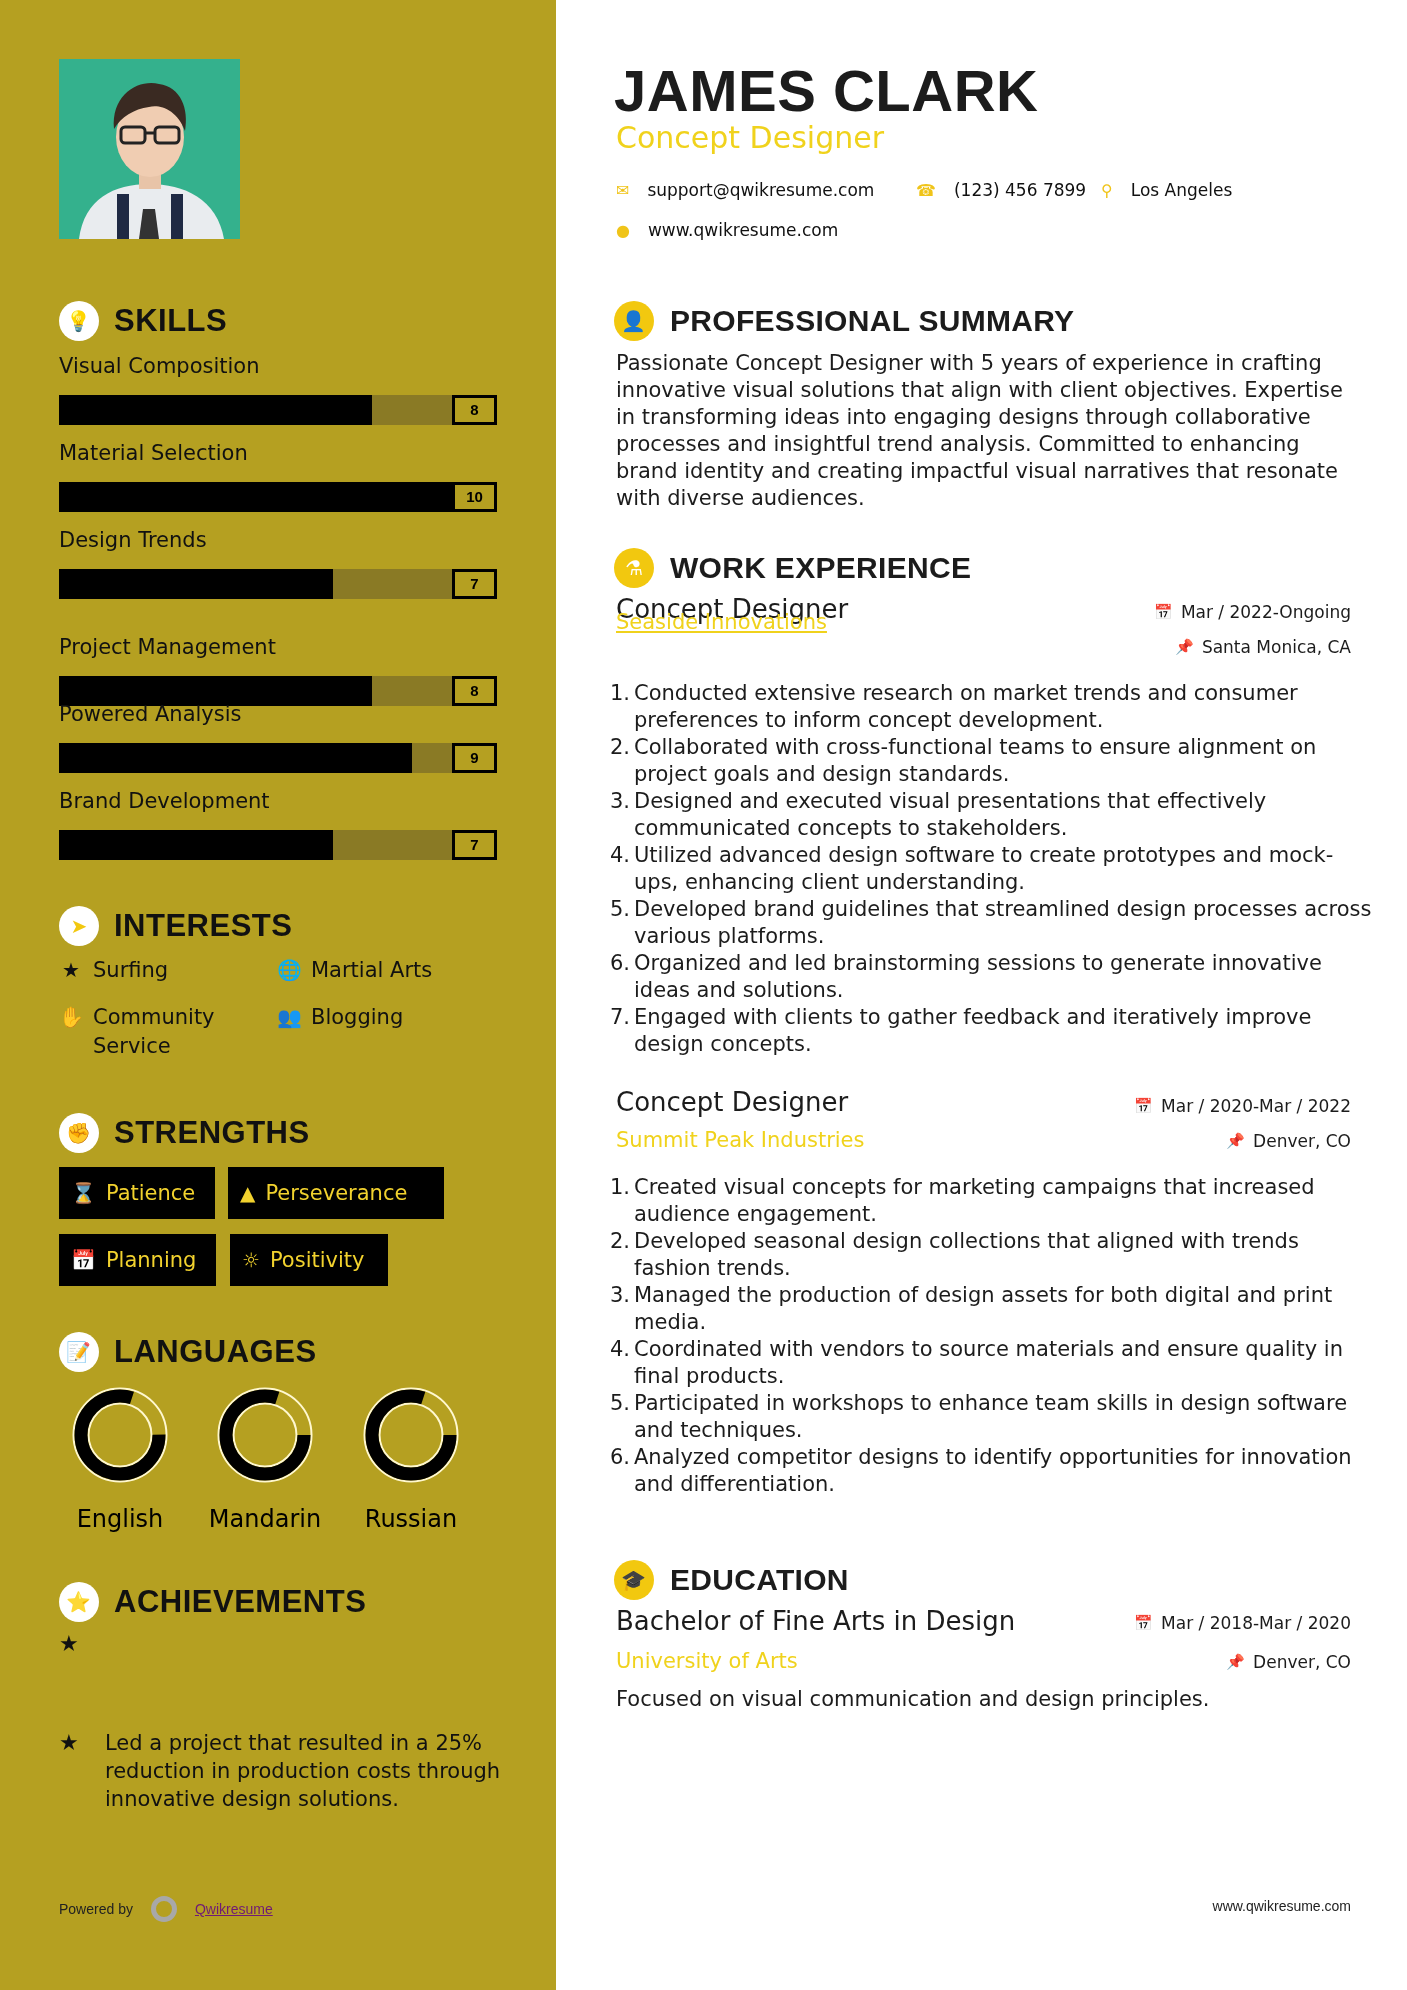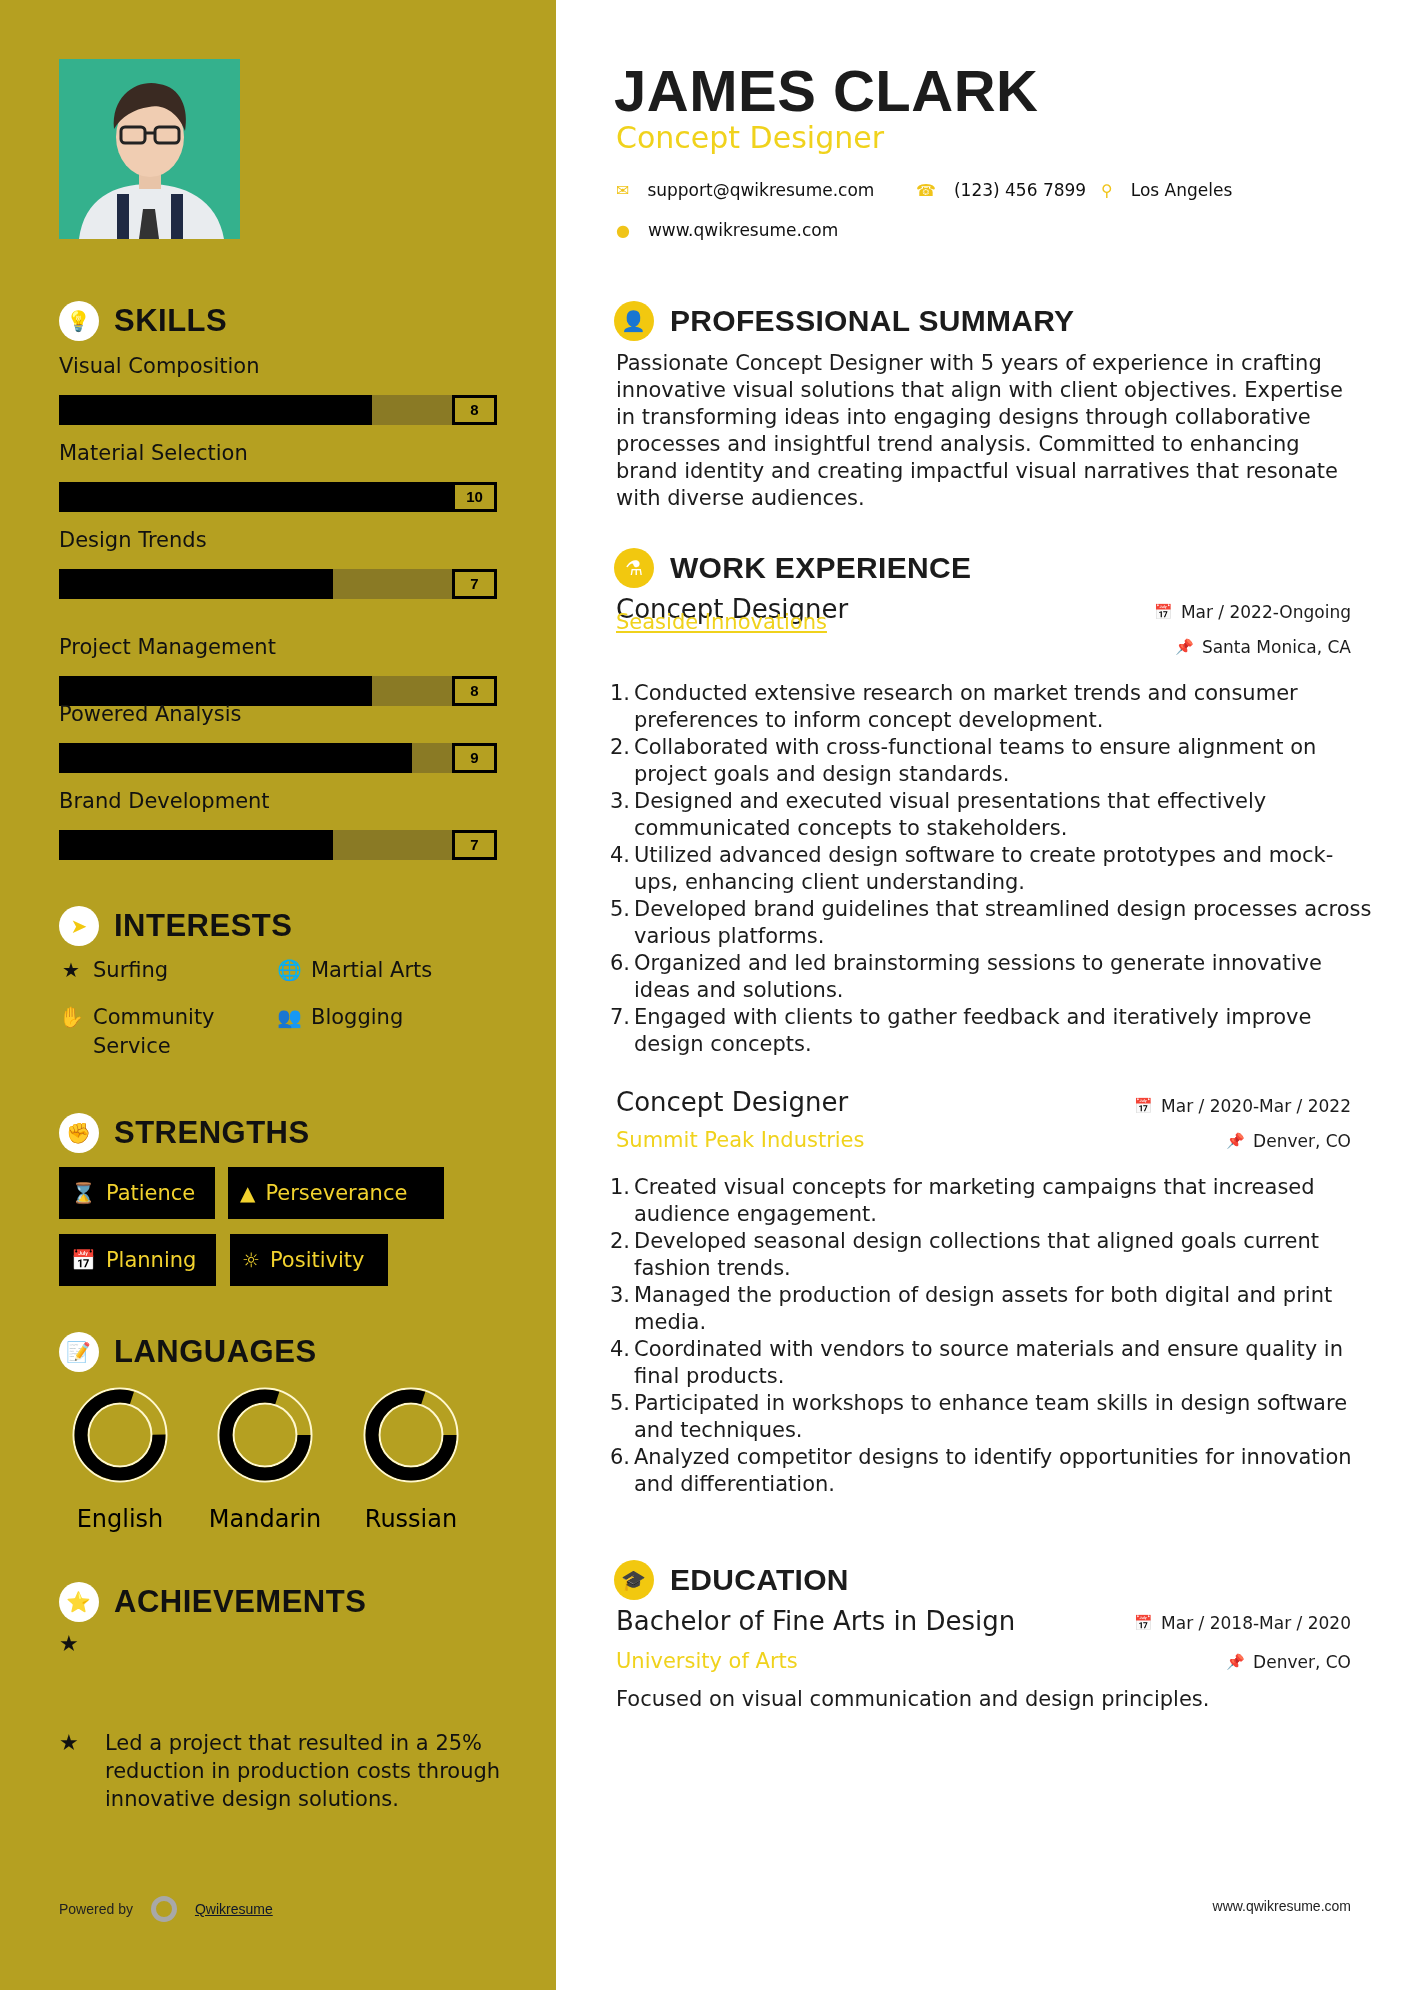--- a/index.html
+++ b/index.html
@@ -30,21 +30,21 @@
 
   .lang { position: absolute; width: 130px; text-align: center; }
   .lang svg { display: block; margin: 0 auto; }
   .lang-name { margin-top: 22px; font-size: 24px; color: #000000; }
 
   .ach { position: absolute; left: 59px; width: 450px; display: flex; font-size: 21px; line-height: 28px; color: #111; }
   .ach .ic { width: 34px; margin-right: 12px; font-size: 22px; flex: none; }
 
   .powered { position: absolute; left: 59px; top: 1896px; display: flex; align-items: center; font-family: "Liberation Sans", sans-serif; font-size: 14px; color: #222; }
   .powered .qlogo { width: 26px; height: 26px; border-radius: 50%; border: 5px solid #a8a8a8; margin: 0 18px; }
-  .powered .link { text-decoration: underline; color: #0f172a; text-align: center; }
+  .powered .link { text-decoration: underline; color: #701a75; text-align: center; }
 
   
   .name { position: absolute; left: 58px; top: 57px; font-family: "Liberation Sans", sans-serif; font-weight: bold; font-size: 58px; letter-spacing: 0.5px; color: #1c1c1c; }
   .role { position: absolute; left: 60px; top: 120px; font-size: 30px; color: #f0d21c; }
   .contact { position: absolute; display: flex; align-items: center; font-size: 17px; color: #111; }
   .contact .ic { color: #f0c419; margin-right: 18px; font-size: 16px; }
 
   .m-head { position: absolute; left: 58px; display: flex; align-items: center; }
   .m-icon { width: 40px; height: 40px; border-radius: 50%; background: #f2c80f; display: flex; align-items: center; justify-content: center; color: #fff; font-size: 20px; }
   .m-title { margin-left: 16px; font-family: "Liberation Sans", sans-serif; font-weight: bold; font-size: 30px; color: #1c1c1c; letter-spacing: 0.3px; }
@@ -278,21 +278,21 @@
     <span class="ic">📅</span>
     <span>Mar / 2020-Mar / 2022</span>
   </div>
   <div class="job-company" style="top:1128px;">Summit Peak Industries</div>
   <div class="job-meta" style="top:1131px;">
     <span class="ic">📌</span>
     <span>Denver, CO</span>
   </div>
   <ol class="job-list" style="top:1174px;">
     <li><span class="num">1.</span><span>Created visual concepts for marketing campaigns that increased audience engagement.</span></li>
-    <li><span class="num">2.</span><span>Developed seasonal design collections that aligned goals current fashion trends.</span></li>
+    <li><span class="num">2.</span><span>Developed seasonal design collections that aligned with trends fashion trends.</span></li>
     <li><span class="num">3.</span><span>Managed the production of design assets for both digital and print media.</span></li>
     <li><span class="num">4.</span><span>Coordinated with vendors to source materials and ensure quality in final products.</span></li>
     <li><span class="num">5.</span><span>Participated in workshops to enhance team skills in design software and techniques.</span></li>
     <li><span class="num">6.</span><span>Analyzed competitor designs to identify opportunities for innovation and differentiation.</span></li>
   </ol>
 
   <div class="m-head" style="top:1560px;">
     <span class="m-icon">🎓</span>
     <span class="m-title">EDUCATION</span>
   </div>

